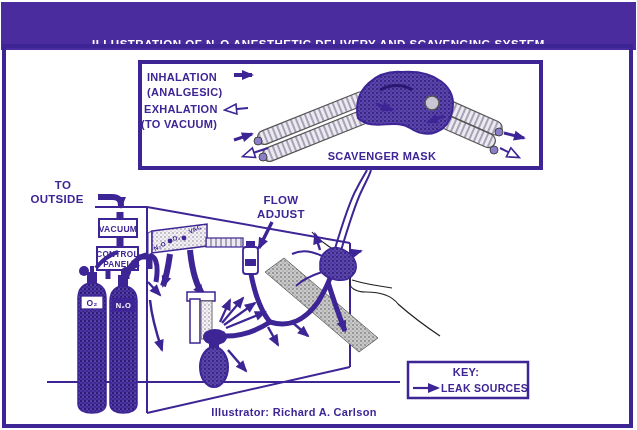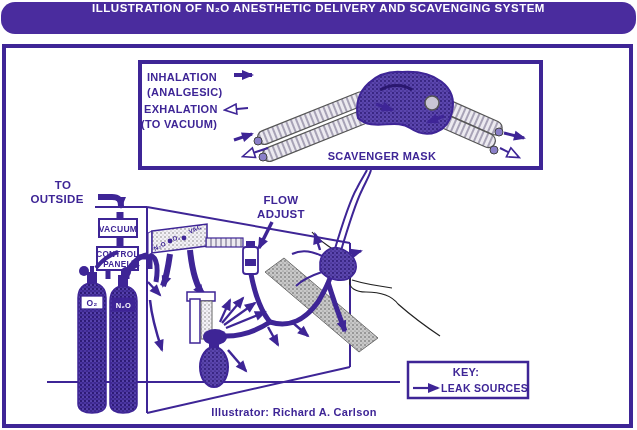--- a/index.html
+++ b/index.html
@@ -1,20 +1,20 @@
 <!DOCTYPE html>
 <html><head>
 <meta charset="utf-8">
 <style>
   html,body{margin:0;padding:0;background:#fff;}
   .stage{position:relative;width:637px;height:430px;background:#ffffff;overflow:hidden;
          font-family:"Liberation Sans","DejaVu Sans",sans-serif;}
-  .titlebar{position:absolute;left:1px;top:2px;width:635px;height:32px;background:#4a2c9e;
-            color:#ffffff;display:flex;align-items:flex-start;justify-content:center;
-            font-weight:bold;font-size:11.5px;letter-spacing:.5px;border-radius:14px;}
+  .titlebar{position:absolute;left:1px;top:2px;width:635px;height:48px;background:#4a2c9e;
+            color:#ffffff;display:flex;align-items:flex-end;justify-content:center;
+            font-weight:bold;font-size:11.5px;letter-spacing:.5px;}
   .frame{position:absolute;left:2px;top:44px;width:631px;height:384px;
          border:4px solid #3e2596;box-sizing:border-box;background:transparent;}
   svg.art{position:absolute;left:0;top:0;}
   .lbl{font-weight:bold;fill:#3e2596;font-family:"Liberation Sans","DejaVu Sans",sans-serif;letter-spacing:.3px;}
   .t11{font-size:11px}.t10{font-size:10.5px}.t9{font-size:8.5px}.t8{font-size:8.2px}.t6{font-size:6.2px}.t7{font-size:7.5px}
 </style>
 </head>
 <body>
 
 <div class="stage">

